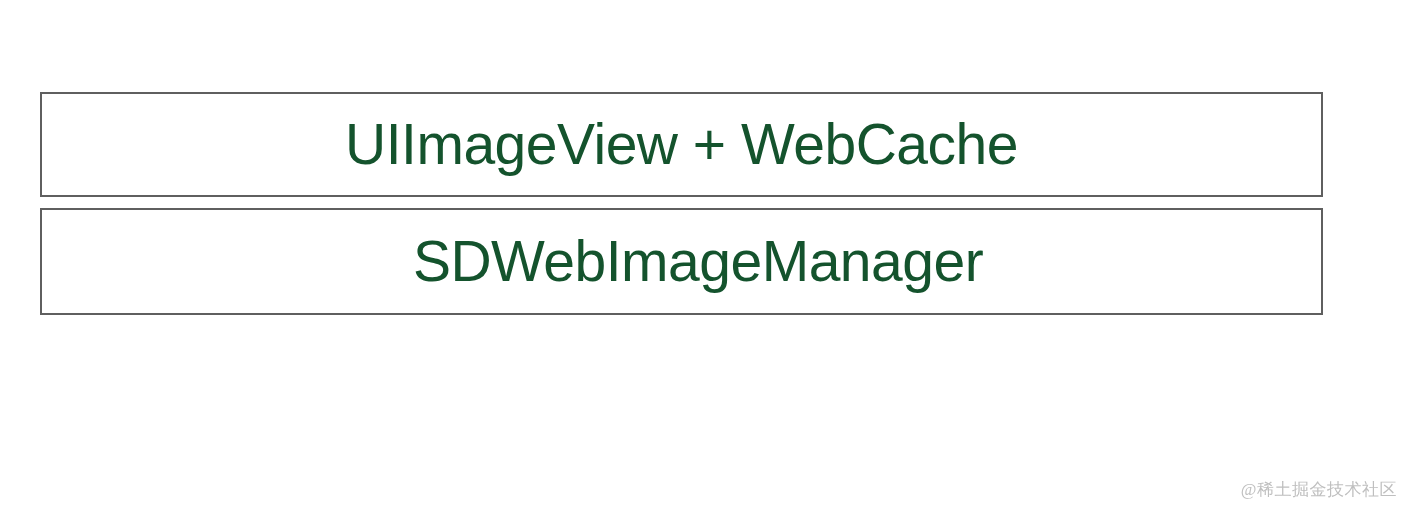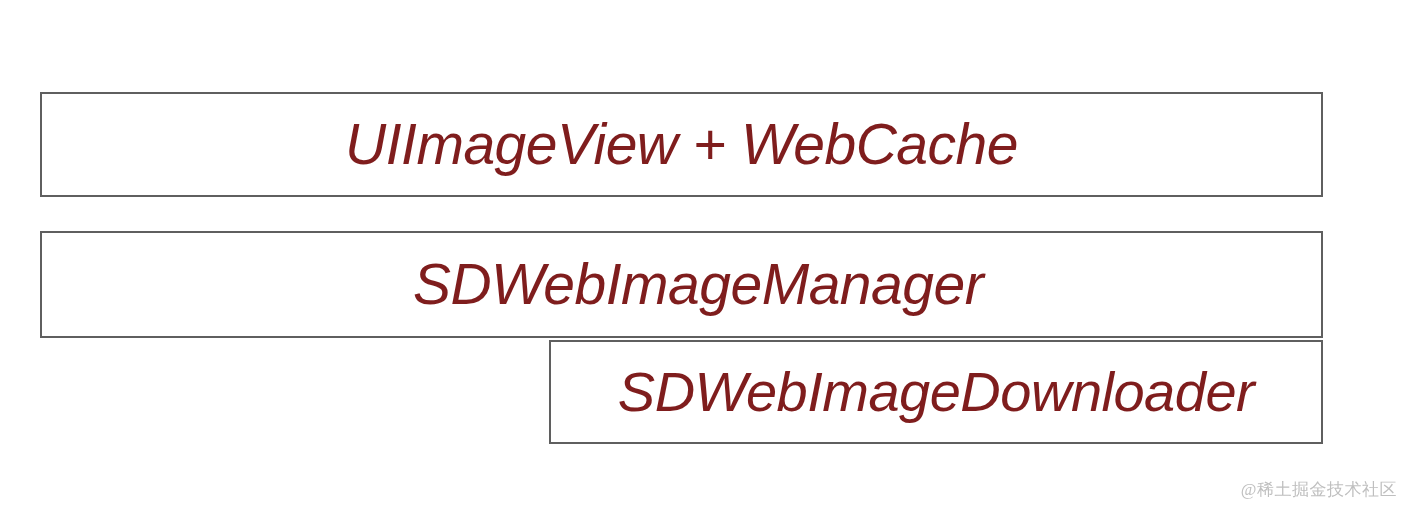--- a/index.html
+++ b/index.html
@@ -28,44 +28,43 @@
     box-sizing: border-box;
     background: #ffffff;
     border: 2px solid #5f5f5f;
     display: flex;
     align-items: center;
     justify-content: center;
     overflow: hidden;
   }
 
   .layer-label {
-    color: #7f1d1d;
+    color: #14532d;
     font-family: "Liberation Sans", sans-serif;
     font-weight: 400;
     line-height: 1;
     white-space: nowrap;
     letter-spacing: -0.5px;
-    font-style: italic;
   }
 
   
   #box-uiimageview-webcache {
     left: 40px;
     top: 92px;
     width: 1283px;
     height: 105px;
   }
   #box-uiimageview-webcache .layer-label {
     font-size: 57px;
   }
 
   
   #box-sdwebimagemanager {
     left: 40px;
-    top: 231px;
+    top: 208px;
     width: 1283px;
     height: 107px;
     padding-left: 33px;
   }
   #box-sdwebimagemanager .layer-label {
     font-size: 57px;
   }
 
   
   #box-sdimagecache {
@@ -109,19 +108,16 @@
 
   <div class="layer-box" id="box-uiimageview-webcache">
     <span class="layer-label">UIImageView + WebCache</span>
   </div>
 
   <div class="layer-box" id="box-sdwebimagemanager">
     <span class="layer-label">SDWebImageManager</span>
   </div>
 
 
-  <div class="layer-box" id="box-sdwebimagedownloader">
-    <span class="layer-label">SDWebImageDownloader</span>
-  </div>
 
   <div id="watermark">@稀土掘金技术社区</div>
 
 </div>
 
 </body></html>

